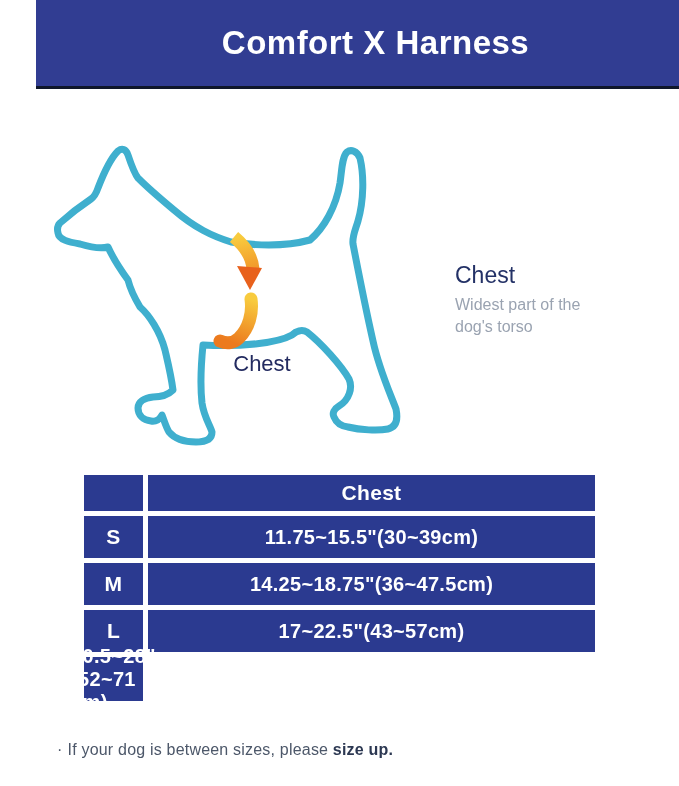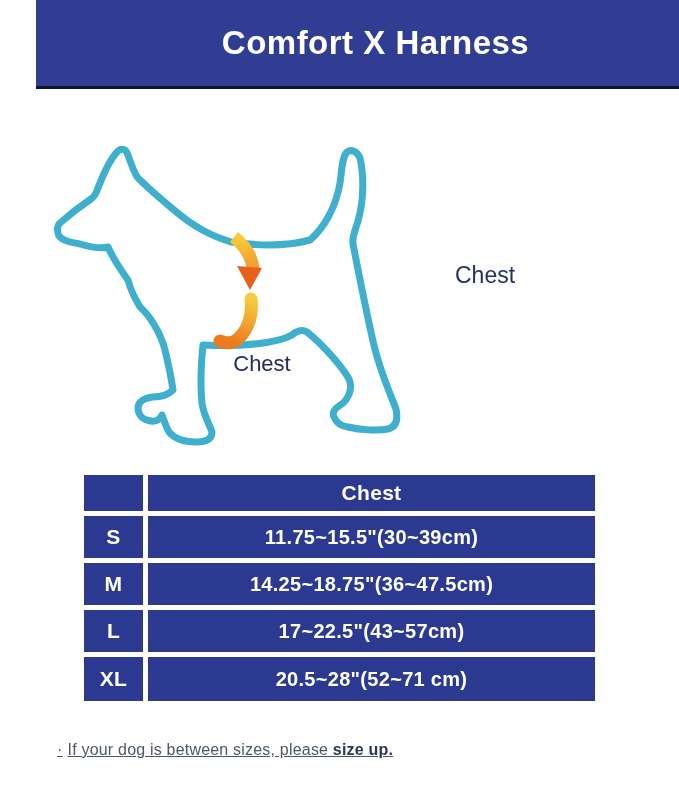--- a/index.html
+++ b/index.html
@@ -44,21 +44,21 @@
     background:#2B3A90;color:#ffffff;
     display:flex;align-items:center;justify-content:center;
     font-weight:bold;letter-spacing:.3px;
   }
   .cell.head{font-size:21px;}
   .cell.size{font-size:21px;}
   .cell.val{font-size:20px;}
   
   .note{
     position:absolute;left:57px;width:560px;
-    font-size:16px;color:#4C5769;letter-spacing:.2px;text-decoration:underline;
+    font-size:16px;color:#4C5769;letter-spacing:.2px;
   }
   .note .bullet{font-size:16px;margin-right:5px;}
   .note b{color:#2C3852;}
   .note1{top:741px;}
   .note2{top:769px;}
 </style>
 </head>
 <body>
 
 <div class="page">
@@ -123,36 +123,39 @@
       <path d="M 186,92 C 197,101 204,112 205,124" fill="none" stroke="url(#gradTop)" stroke-width="13" stroke-linecap="butt"></path>
       <path d="M 189,121 L 214,123 L 202,145 Z" fill="#E8611C"></path>
 
       <path d="M 203,154 C 205,168 201,183 191,193 C 186,198 179,199 172,196" fill="none" stroke="url(#gradBot)" stroke-width="13" stroke-linecap="round"></path>
     </svg>
     <div class="chest-label">Chest</div>
   </div>
 
   <aside class="measure-info">
     <div class="mi-heading">Chest</div>
+    <div class="mi-desc">
+      <span>Widest part of the</span><br>
+      <span>dog's torso</span>
+    </div>
   </aside>
 
   <div class="size-table">
     <div class="cell corner"></div>
     <div class="cell head">Chest</div>
 
     <div class="cell size">S</div>
     <div class="cell val">11.75~15.5"(30~39cm)</div>
 
     <div class="cell size">M</div>
     <div class="cell val">14.25~18.75"(36~47.5cm)</div>
 
     <div class="cell size">L</div>
     <div class="cell val">17~22.5"(43~57cm)</div>
 
-    <div class="cell size">XL</div>
     <div class="cell val">20.5~28"(52~71 cm)</div>
   </div>
 
   <div class="note note1">
     <span class="bullet">·</span><span>If your dog is between sizes, please </span><b>size up.</b>
   </div>
 
 </div>
 
 </body></html>

